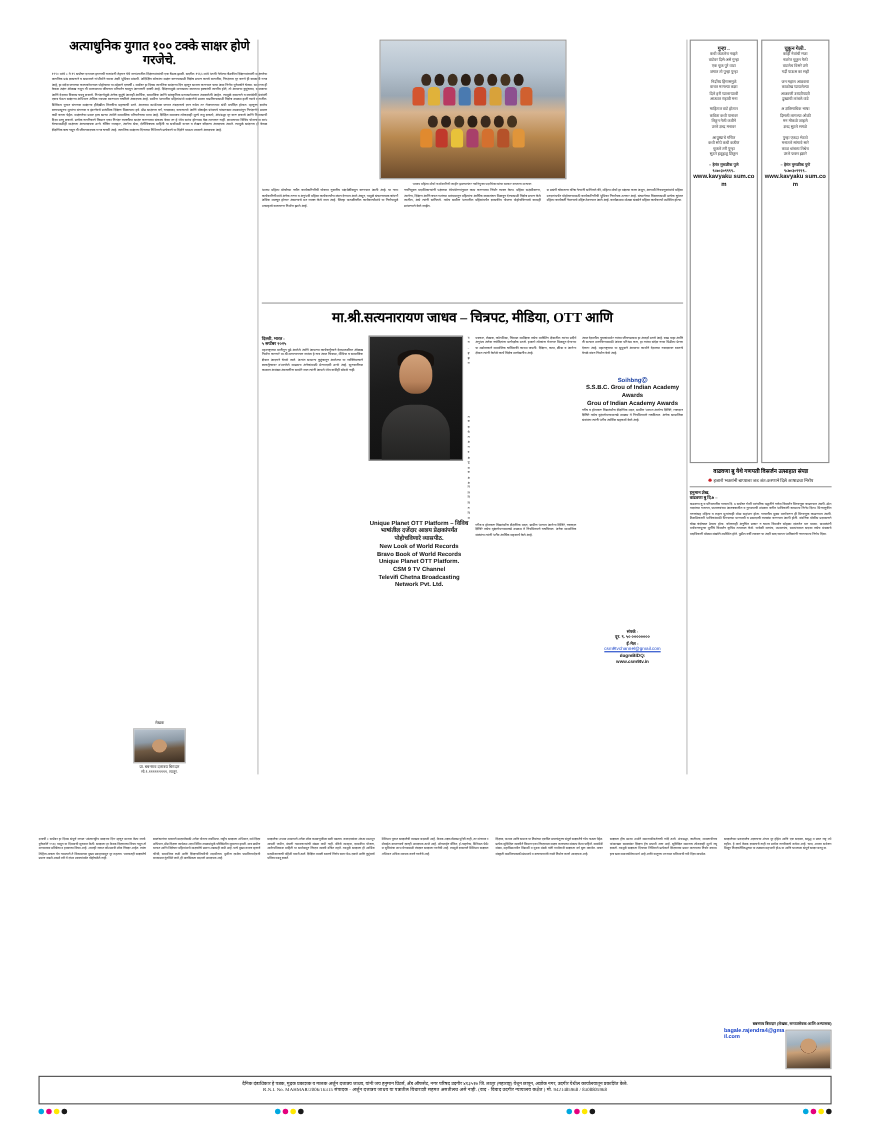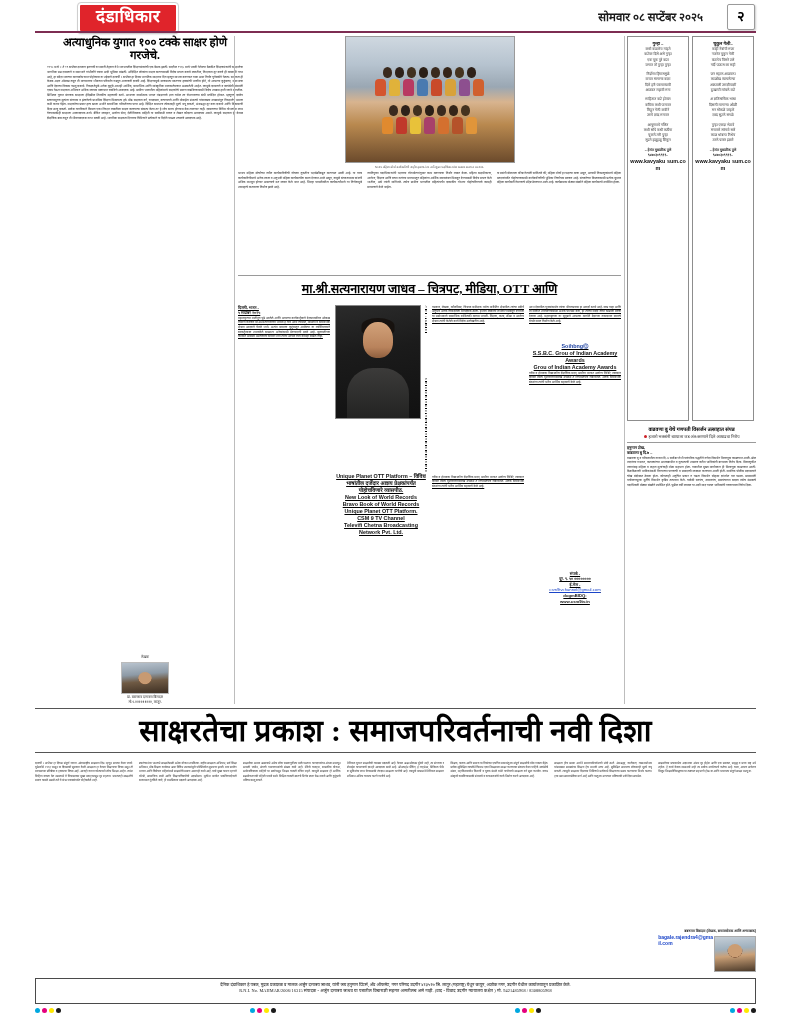--- a/index.html
+++ b/index.html
@@ -85,21 +85,21 @@
     width:168px;height:125px;margin:0 auto;
     background:linear-gradient(180deg,#cfd8e0 0%,#b6c3cf 22%,#9aa7b3 40%,#d8b48f 52%,#b9894f 70%,#6c4b2c 100%);
     border:1px solid #9a9a9a;position:relative;overflow:hidden;
   }
   .photo-group .row{position:absolute;left:0;width:100%;display:flex;justify-content:center;gap:3px;}
   .photo-group .hd-p{width:9px;height:11px;border-radius:50% 50% 45% 45%;}
   .photo-group .bd-p{width:11px;height:17px;border-radius:4px 4px 2px 2px;}
   .photo-cap{font-size:3px;text-align:center;color:#333;line-height:4px;margin-top:2px;font-family:"Liberation Serif",serif;}
   #secB .cols{display:flex;gap:5px;margin-top:2px;}
   
-  #secC{position:absolute;left:203px;top:243px;width:383px;height:425px;text-decoration:underline;}
+  #secC{position:absolute;left:203px;top:243px;width:383px;height:425px;}
   #secC .hd{font-size:12.5px;line-height:1.35;padding:2px 0 5px 0;}
   .portrait{
     width:84px;height:112px;
     background:linear-gradient(170deg,#2b2b2b 0%,#1b1b1b 40%,#111 100%);
     border:1px solid #888;position:relative;overflow:hidden;float:left;margin:0 4px 2px 0;
   }
   .portrait .face{
     position:absolute;left:50%;top:16px;transform:translateX(-50%);
     width:30px;height:36px;border-radius:48% 48% 44% 44%;
     background:linear-gradient(180deg,#d2a27a 0%,#b9835c 70%,#8e5f3e 100%);
@@ -169,28 +169,20 @@
   .cmyk-row{position:absolute;left:35px;top:1008px;width:721px;height:8px;}
   .cmyk{position:absolute;display:flex;gap:2px;}
   .cmyk span{width:5px;height:5px;border-radius:50%;display:block;}
   .registration{font-family:"Liberation Sans",sans-serif;}
 </style>
 </head>
 <body>
 
 <div class="page">
 
-  <div class="masthead">
-    <div class="logo-box">
-      <div class="logo-text">दंडाधिकार</div>
-    </div>
-    <div class="mast-date">सोमवार ०८ सप्टेंबर २०२५</div>
-    <div class="page-num">२</div>
-    <div class="mast-rule"></div>
-  </div>
 
   <div class="frame">
 
     <div id="secA">
       <div class="hl hd">अत्याधुनिक युगात १०० टक्के साक्षर होणे गरजेचे.</div>
       <div class="body-txt txt">१९९० मध्ये ८ ते १९ सप्टेंबर दरम्यान इराणची राजधानी तेहरान येथे जगभरातील शिक्षणमंत्र्यांची एक बैठक झाली. सदरील १९६५ मध्ये भरली गेलेल्या बैठकीत शिक्षणमंत्र्यांनी साक्षरतेचा जागतिक प्रश्न शासनाने व समाजाने गांभीर्याने घ्यावा अशी भूमिका मांडली. अशिक्षित लोकांना साक्षर करण्यासाठी विशेष प्रयत्न करावे लागतील, निरक्षरता दूर करणे ही काळाची गरज आहे, हा संदेश जगाच्या कानाकोपऱ्यात पोहोचावा या उद्देशाने दरवर्षी ८ सप्टेंबर हा दिवस जागतिक साक्षरता दिन म्हणून साजरा करण्यात यावा असा निर्णय युनेस्कोने घेतला. साक्षरता ही केवळ अक्षर ओळख नसून ती माणसाच्या जीवनात परिवर्तन घडवून आणणारी शक्ती आहे. शिक्षणामुळे माणसाला स्वतःच्या हक्कांची जाणीव होते, तो आपल्या कुटुंबाचा, समाजाचा आणि देशाचा विकास घडवू शकतो. निरक्षरतेमुळे अनेक कुटुंबे आजही आर्थिक, सामाजिक आणि सांस्कृतिक मागासलेपणात अडकलेली आहेत. त्यामुळे शासनाने व स्वयंसेवी संस्थांनी एकत्र येऊन साक्षरता अभियान अधिक व्यापक स्वरूपात राबविणे आवश्यक आहे. ग्रामीण भागातील महिलांमध्ये साक्षरतेचे प्रमाण वाढविण्यासाठी विशेष उपक्रम हाती घ्यावे लागतील. डिजिटल युगात संगणक साक्षरता हीदेखील तितकीच महत्त्वाची ठरते. आजच्या स्पर्धात्मक जगात तंत्रज्ञानाचे ज्ञान नसेल तर रोजगाराच्या संधी मर्यादित होतात. म्हणूनच शालेय स्तरापासूनच मुलांना संगणक व इंटरनेटचे प्राथमिक शिक्षण मिळायला हवे. प्रौढ साक्षरता वर्ग, रात्रशाळा, वाचनालये आणि मोबाईल ग्रंथालये यांसारख्या उपक्रमांतून निरक्षरतेचे प्रमाण कमी करता येईल. साक्षरतेचा प्रसार हाच खऱ्या अर्थाने सामाजिक परिवर्तनाचा पाया आहे. शिक्षित समाजच लोकशाही मूल्ये जपू शकतो, अंधश्रद्धा दूर करू शकतो आणि विकासाची दिशा ठरवू शकतो. प्रत्येक नागरिकाने किमान एका निरक्षर व्यक्तीला साक्षर करण्याचा संकल्प केला तर हे ध्येय साध्य होण्यास वेळ लागणार नाही. शासनाच्या विविध योजनांचा लाभ घेण्यासाठीही साक्षरता अत्यावश्यक ठरते. बँकिंग व्यवहार, आरोग्य सेवा, शेतीविषयक माहिती या सर्वांसाठी वाचन व लेखन कौशल्य आवश्यक असते. त्यामुळे साक्षरता ही केवळ शैक्षणिक बाब नसून ती जीवनावश्यक गरज बनली आहे. जागतिक साक्षरता दिनाच्या निमित्ताने प्रत्येकाने या दिशेने पाऊल उचलणे आवश्यक आहे.</div>
       <div class="author-name">लेखक</div>
       <div class="author-photo"></div>
       <div class="author-name">प्रा. बबनराव दत्तात्रय बिरादार</div>
       <div class="author-name">मो.९.१११११११११, लातूर.</div>
@@ -361,25 +353,20 @@
       <div class="hl hd">वाढवणा बु येथे गणपती विसर्जन उत्साहात संपन्न</div>
       <div class="bullet-line">
         <span class="red-dot"></span><span>हजारो भक्तांनी बाप्पाला जड अंत:करणाने दिले आषाढचा निरोप</span>
       </div>
       <div class="hr-thin" style="position:relative;left:0;width:100%;margin:2px 0;"></div>
       <div class="dateline">हनुमान शेख,</div>
       <div class="dateline">वाढवणा बु दि.७ –</div>
       <div class="body-txt" style="height:200px;">वाढवणा बु व परिसरातील गावात दि. ७ सप्टेंबर रोजी पारंपरिक पद्धतीने गणेश विसर्जन मिरवणूक काढण्यात आली. ढोल ताशांच्या गजरात, फटाक्यांच्या आतषबाजीत व गुलालाची उधळण करीत भाविकांनी बाप्पाला निरोप दिला. मिरवणुकीत तरुणांसह महिला व लहान मुलांचाही मोठा सहभाग होता. गावातील मुख्य मार्गावरून ही मिरवणूक काढण्यात आली. ठिकठिकाणी भाविकांसाठी पिण्याच्या पाण्याची व प्रसादाची व्यवस्था करण्यात आली होती. स्थानिक पोलीस प्रशासनाने चोख बंदोबस्त ठेवला होता. कोणताही अनुचित प्रकार न घडता विसर्जन सोहळा शांततेत पार पडला. ग्रामस्थांनी पर्यावरणपूरक मूर्तींचे विसर्जन कृत्रिम तलावात केले. यावेळी सरपंच, उपसरपंच, ग्रामपंचायत सदस्य तसेच मंडळाचे पदाधिकारी मोठ्या संख्येने उपस्थित होते. पुढील वर्षी लवकर या अशी साद घालत भाविकांनी गणरायाला निरोप दिला.</div>
     </div>
 
-    <div id="secF">
-      <div class="rule-top"></div>
-      <div class="big-hd">साक्षरतेचा प्रकाश : समाजपरिवर्तनाची नवी दिशा</div>
-      <div class="rule-bot"></div>
-    </div>
 
     <div id="secG">
       <div class="c">
         <div class="body-txt sm" style="height:236px;">दरवर्षी ८ सप्टेंबर हा दिवस संपूर्ण जगात 'आंतरराष्ट्रीय साक्षरता दिन' म्हणून साजरा केला जातो. युनेस्कोने १९६६ पासून या दिवसाची सुरुवात केली. साक्षरता हा केवळ शिक्षणाचा विषय नसून तो माणसाच्या प्रतिष्ठेचा व हक्काचा विषय आहे. आजही जगात कोट्यवधी लोक निरक्षर आहेत. त्यांना लिहिता-वाचता येत नसल्याने ते विकासाच्या मुख्य प्रवाहापासून दूर राहतात. भारतातही साक्षरतेचे प्रमाण वाढले असले तरी ते शंभर टक्क्यांपर्यंत पोहोचलेले नाही.</div>
       </div>
       <div class="c">
         <div class="body-txt sm" style="height:236px;">स्वातंत्र्यानंतर भारताने साक्षरतेसाठी अनेक योजना राबविल्या. राष्ट्रीय साक्षरता अभियान, सर्व शिक्षा अभियान, प्रौढ शिक्षण कार्यक्रम अशा विविध उपक्रमांमुळे परिस्थितीत सुधारणा झाली. मात्र ग्रामीण भागात आणि विशेषतः महिलांमध्ये साक्षरतेचे प्रमाण अद्यापही कमी आहे. याचे मुख्य कारण म्हणजे गरिबी, सामाजिक रूढी आणि शिक्षणाविषयीची उदासीनता. मुलींना शाळेत पाठविण्याऐवजी घरकामात गुंतविले जाते, ही मानसिकता बदलणे आवश्यक आहे.</div>
       </div>
       <div class="c">
         <div class="body-txt sm" style="height:236px;">साक्षरतेचा अभाव असल्याने अनेक लोक फसवणुकीला बळी पडतात. कागदपत्रांवर अंगठा उमटवून आपली जमीन, संपत्ती गमावणाऱ्यांची संख्या कमी नाही. बँकेचे व्यवहार, शासकीय योजना, आरोग्यविषयक माहिती या सर्वांपासून निरक्षर व्यक्ती वंचित राहते. त्यामुळे साक्षरता ही आर्थिक सक्षमीकरणाची पहिली पायरी ठरते. शिक्षित व्यक्ती स्वतःचे निर्णय स्वतः घेऊ शकते आणि कुटुंबाचे भविष्य घडवू शकते.</div>

